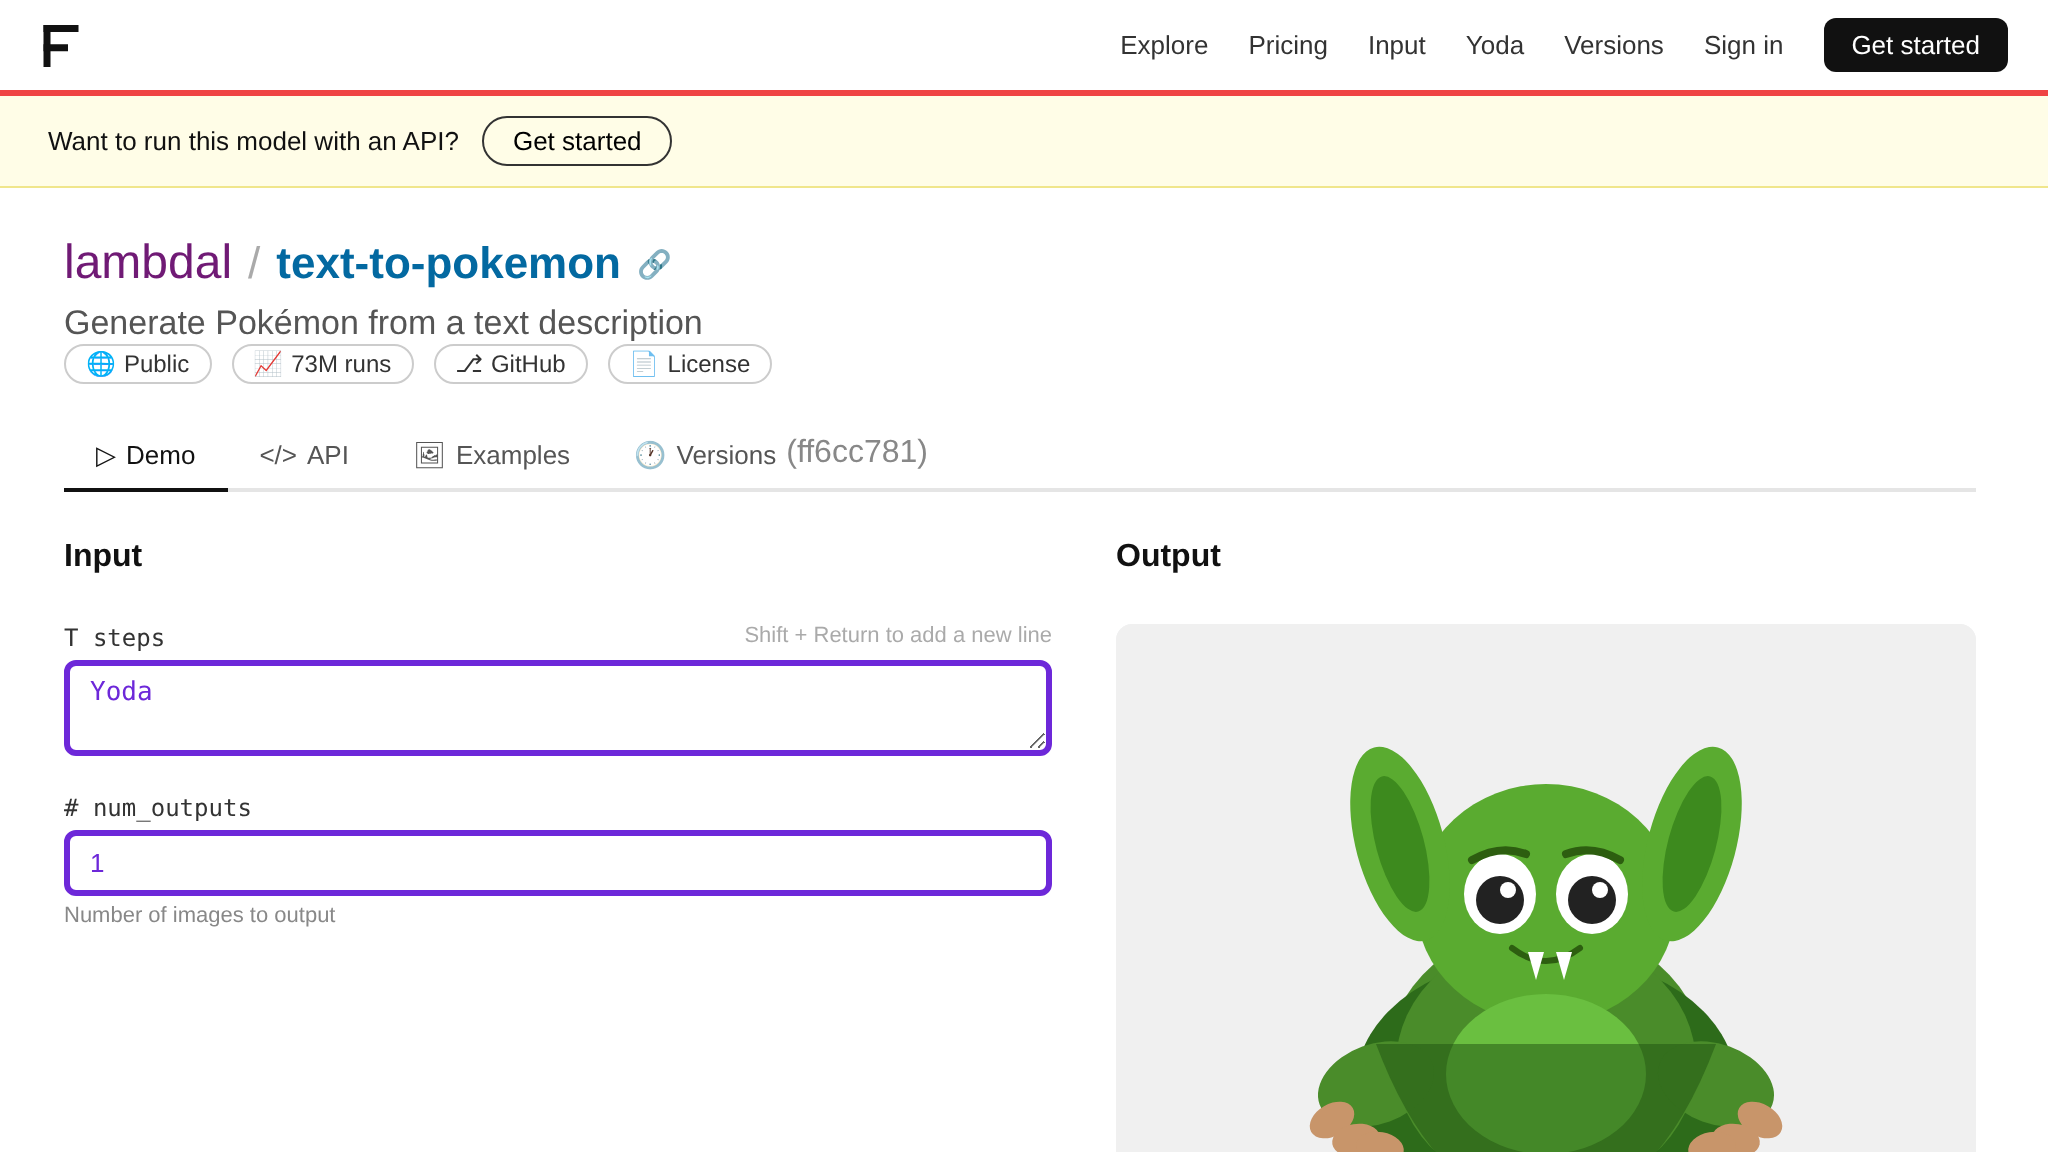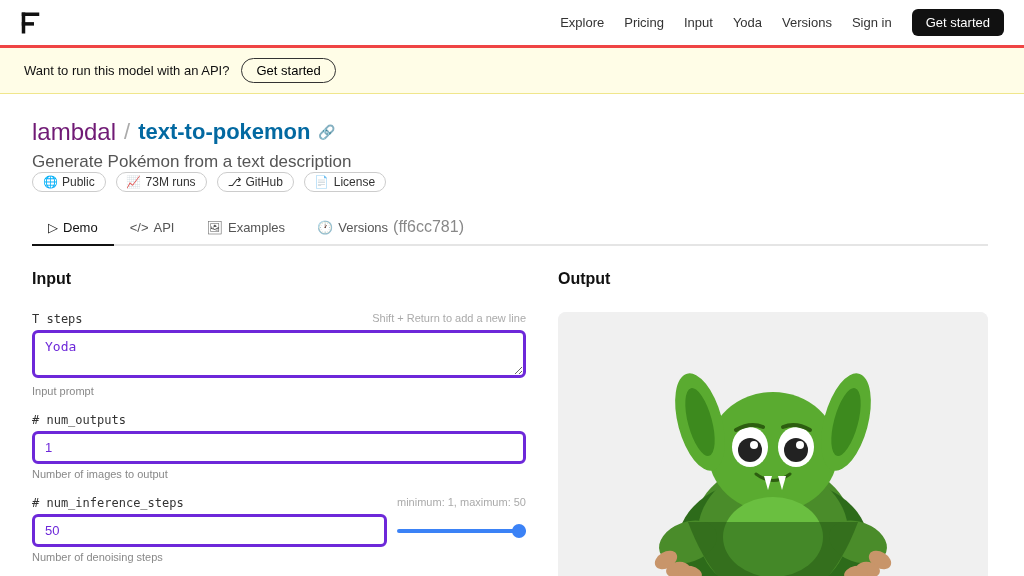--- a/index.html
+++ b/index.html
@@ -171,42 +171,30 @@
 
     <div class="col-left">
       <div class="section-title">Input</div>
 
       <div class="field-group">
         <div class="field-label">
           <code>T steps</code>
           <span class="hint">Shift + Return to add a new line</span>
         </div>
         <textarea rows="2" placeholder="Yoda" style="">Yoda</textarea>
-        <div class="field-desc">Input prompt</div>
       </div>
 
       <div class="field-group">
         <div class="field-label">
           <code># num_outputs</code>
         </div>
         <input type="number" value="1" style="">
         <div class="field-desc">Number of images to output</div>
       </div>
 
-      <div class="field-group">
-        <div class="field-label">
-          <code># num_inference_steps</code>
-          <span class="hint">minimum: 1, maximum: 50</span>
-        </div>
-        <div class="slider-row">
-          <input type="number" class="slider-num" value="50" min="1" max="50" style="">
-          <input type="range" min="1" max="50" value="50" style="--pct: 100%;">
-        </div>
-        <div class="field-desc">Number of denoising steps</div>
-      </div>
 
 
     </div>
 
     <div class="col-right">
       <div class="section-title">Output</div>
       <div class="output-image-box">
 
         <svg class="pokemon-svg" viewBox="0 0 430 310" xmlns="http://www.w3.org/2000/svg">
 

